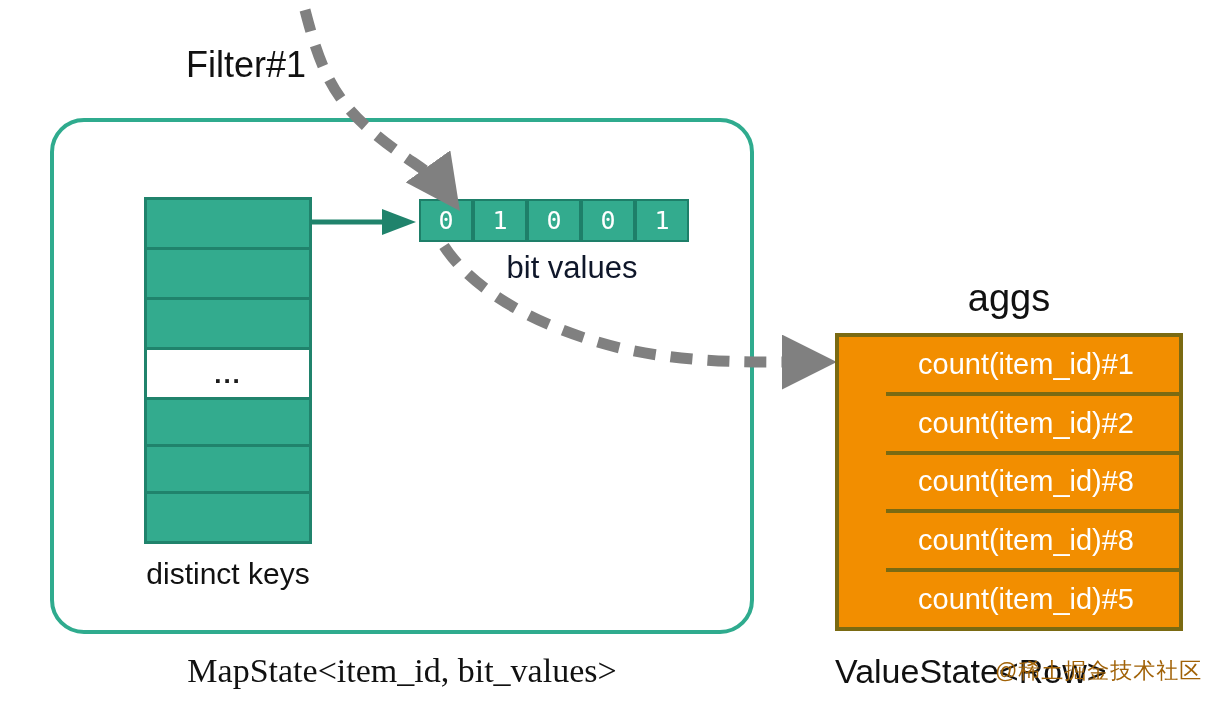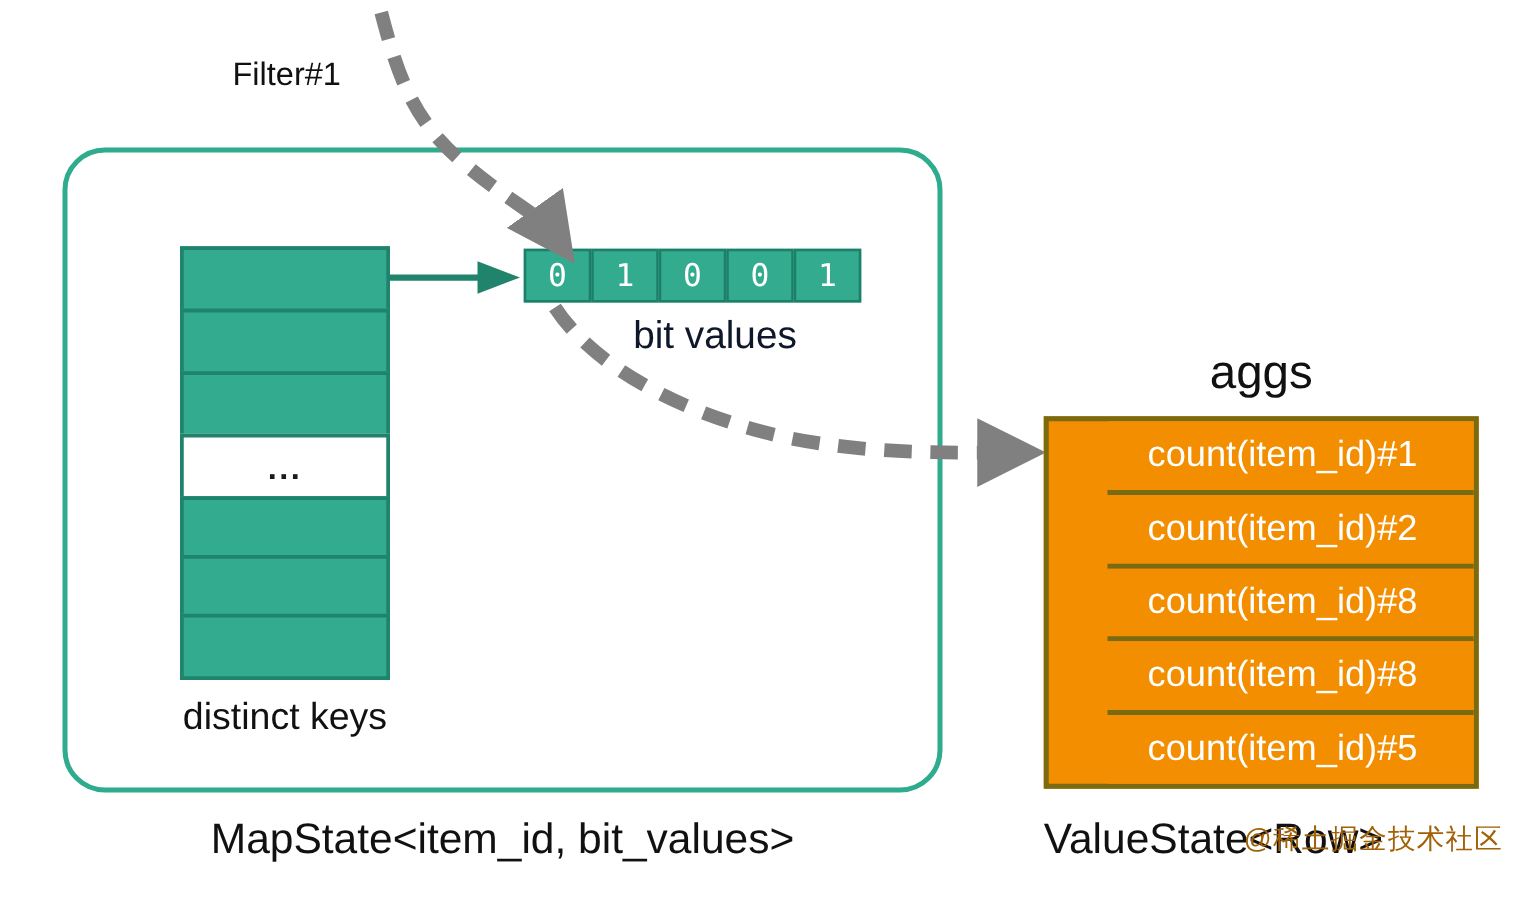--- a/index.html
+++ b/index.html
@@ -110,21 +110,21 @@
     font-size: 31px;
     color: #0f172a;
     white-space: nowrap;
   }
 
   
   .filter-label {
     position: absolute;
     left: 186px;
     top: 44px;
-    font-size: 26px;
+    font-size: 36px;
     color: #111111;
     white-space: nowrap;
     text-align: right;
   }
 
   
   .arrow-layer {
     position: absolute;
     left: 0;
     top: 0;
@@ -171,21 +171,21 @@
   }
   .agg-row:last-child { border-bottom: none; }
 
   
   .bottom-caption {
     position: absolute;
     font-size: 34px;
     color: #111111;
     white-space: nowrap;
   }
-  .caption-mapstate { left: 50px; top: 652px; width: 704px; text-align: center; }
+  .caption-mapstate { left: 50px; top: 652px; width: 704px; text-align: center; font-family: Liberation Serif, serif; }
   .caption-valuestate { left: 835px; top: 652px; width: 348px; text-align: left; }
 
   
   .watermark {
     position: absolute;
     left: 995px;
     top: 656px;
     font-size: 22px;
     color: #a16207;
     white-space: nowrap;

